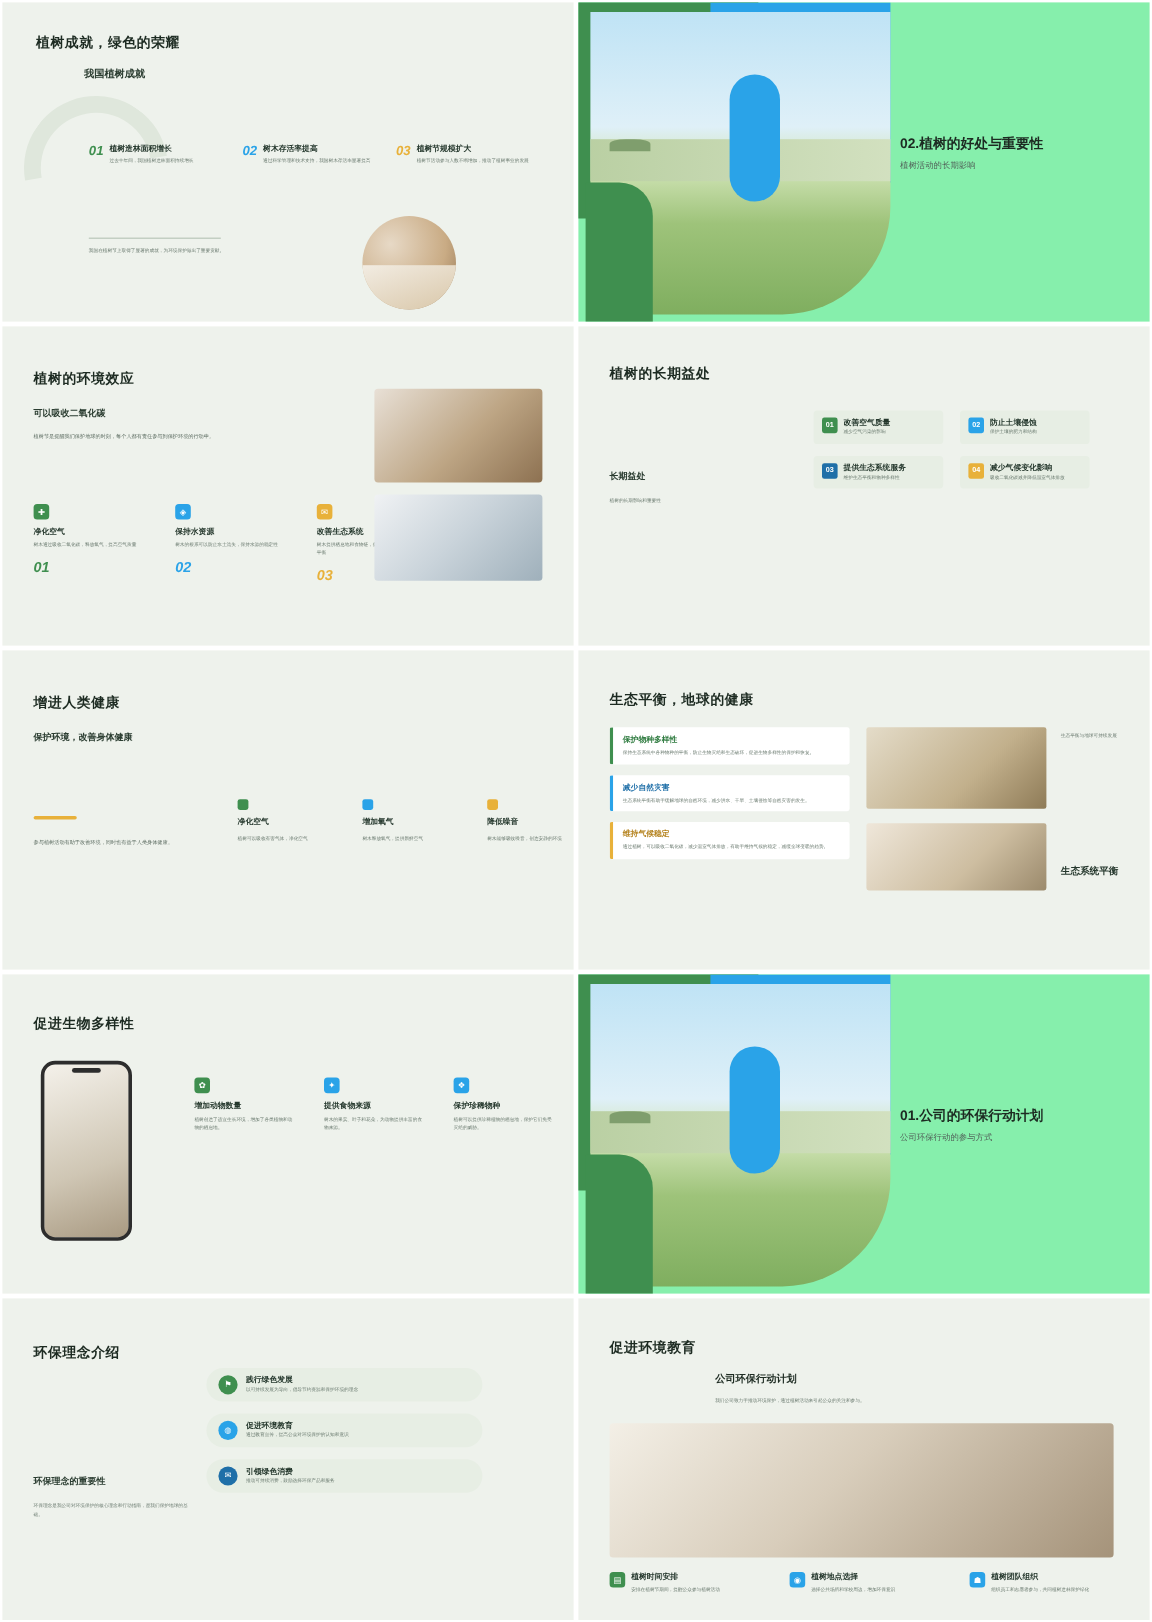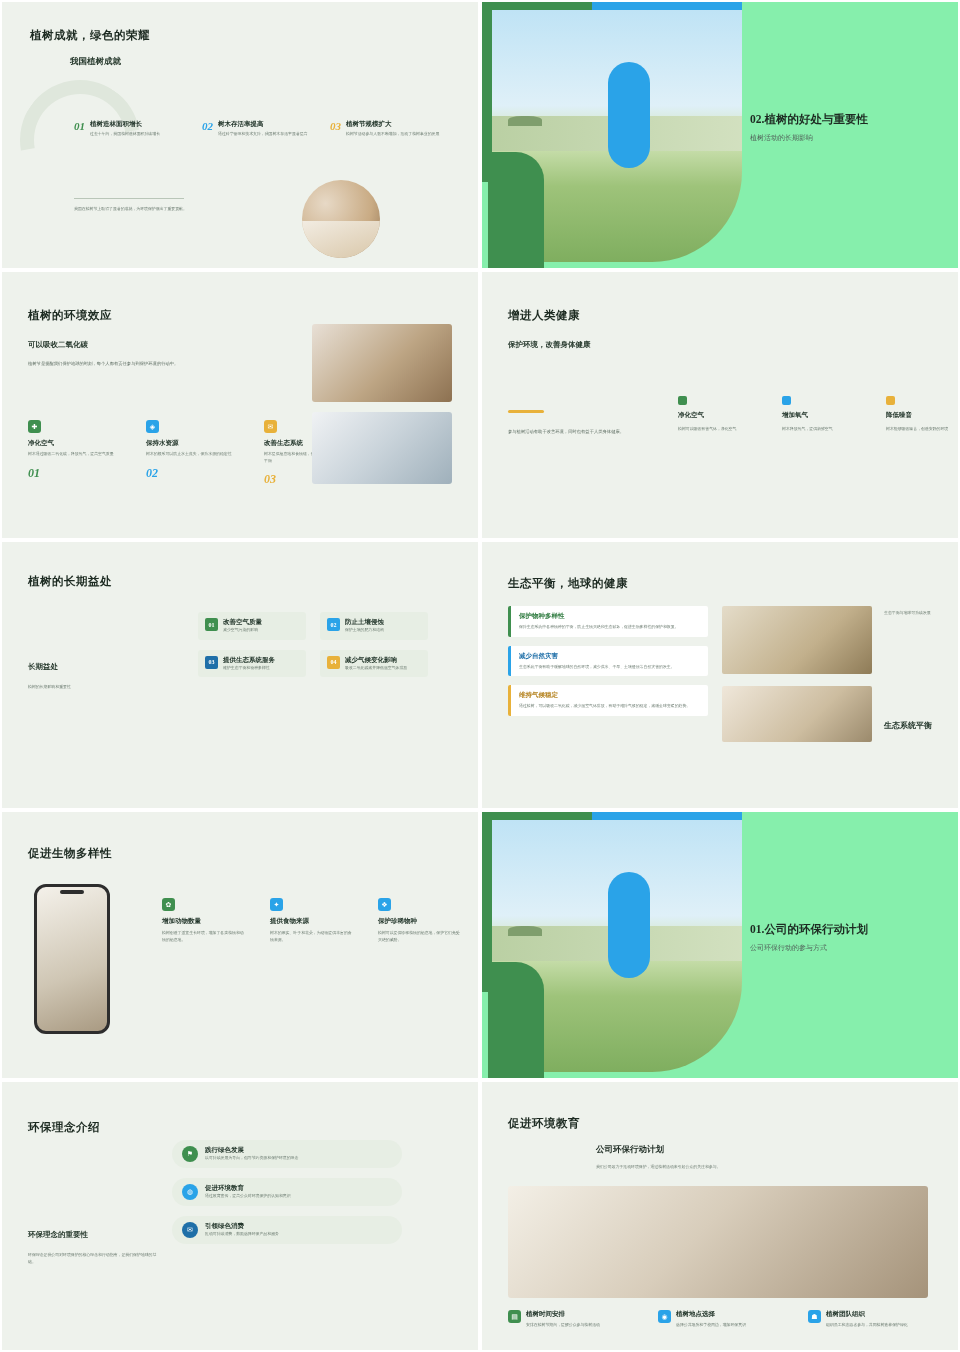--- a/index.html
+++ b/index.html
@@ -9,21 +9,20 @@
     font-family: "Liberation Sans", sans-serif;
     color: #333;
   }
   .deck {
     width: 960px; height: 1352px;
     display: grid;
     grid-template-columns: 480px 480px;
     grid-template-rows: 270px 270px 270px 270px 272px;
     gap: 0;
     background: #ffffff;
-    font-family: Liberation Serif, serif;
   }
   .slide {
     position: relative;
     overflow: hidden;
     background: #eef2ec;
     border: 2px solid #ffffff;
   }
 
   
   .h1 { font-size: 11.5px; font-weight: bold; color: #1d2b22; letter-spacing: .5px; }
@@ -312,20 +311,56 @@
         <div class="h3">改善生态系统</div>
         <div class="tiny">树木提供栖息地和食物链，促进生物多样性和生态平衡</div>
         <div class="bignum" style="color:#e8b13a">03</div>
       </div>
     </div>
     <div class="s3-photo1"></div>
     <div class="s3-photo2"></div>
   </div>
 
   <div class="slide">
+    <div class="s5-title h1">植树的长期益处</div>
+    <div class="s5-sub">长期益处</div>
+    <div class="s5-desc tiny">植树的长期影响和重要性</div>
+    <div class="s5-grid">
+      <div class="mini-card">
+        <div class="badge bg-g">01</div>
+        <div>
+          <div class="h3">改善空气质量</div>
+          <div class="tiny">减少空气污染的影响</div>
+        </div>
+      </div>
+      <div class="mini-card">
+        <div class="badge bg-b">02</div>
+        <div>
+          <div class="h3">防止土壤侵蚀</div>
+          <div class="tiny">保护土壤的肥力和结构</div>
+        </div>
+      </div>
+      <div class="mini-card">
+        <div class="badge bg-db">03</div>
+        <div>
+          <div class="h3">提供生态系统服务</div>
+          <div class="tiny">维护生态平衡和物种多样性</div>
+        </div>
+      </div>
+      <div class="mini-card">
+        <div class="badge bg-y">04</div>
+        <div>
+          <div class="h3">减少气候变化影响</div>
+          <div class="tiny">吸收二氧化碳减并降低温室气体排放</div>
+        </div>
+      </div>
+    </div>
+  </div>
+
+  <div class="slide">
     <div class="s4-title h1">增进人类健康</div>
     <div class="s4-sub">保护环境，改善身体健康</div>
     <div class="s4-dash"></div>
     <div class="s4-desc body">参与植树活动有助于改善环境，同时也有益于人类身体健康。</div>
     <div class="s4-cols">
       <div class="s4-col">
         <div class="dot" style="background:#3f8f4f"></div>
         <div class="h3">净化空气</div>
         <div class="tiny">植树可以吸收有害气体，净化空气</div>
       </div>
@@ -336,56 +371,20 @@
       </div>
       <div class="s4-col">
         <div class="dot" style="background:#e8b13a"></div>
         <div class="h3">降低噪音</div>
         <div class="tiny">树木能够吸收噪音，创造安静的环境</div>
       </div>
     </div>
   </div>
 
   <div class="slide">
-    <div class="s5-title h1">植树的长期益处</div>
-    <div class="s5-sub">长期益处</div>
-    <div class="s5-desc tiny">植树的长期影响和重要性</div>
-    <div class="s5-grid">
-      <div class="mini-card">
-        <div class="badge bg-g">01</div>
-        <div>
-          <div class="h3">改善空气质量</div>
-          <div class="tiny">减少空气污染的影响</div>
-        </div>
-      </div>
-      <div class="mini-card">
-        <div class="badge bg-b">02</div>
-        <div>
-          <div class="h3">防止土壤侵蚀</div>
-          <div class="tiny">保护土壤的肥力和结构</div>
-        </div>
-      </div>
-      <div class="mini-card">
-        <div class="badge bg-db">03</div>
-        <div>
-          <div class="h3">提供生态系统服务</div>
-          <div class="tiny">维护生态平衡和物种多样性</div>
-        </div>
-      </div>
-      <div class="mini-card">
-        <div class="badge bg-y">04</div>
-        <div>
-          <div class="h3">减少气候变化影响</div>
-          <div class="tiny">吸收二氧化碳减并降低温室气体排放</div>
-        </div>
-      </div>
-    </div>
-  </div>
-
-  <div class="slide">
     <div class="s6-title h1">生态平衡，地球的健康</div>
     <div class="s6-rows">
       <div class="srow">
         <div class="h3" style="color:#2d7a3e">保护物种多样性</div>
         <div class="tiny">保持生态系统中各种物种的平衡，防止生物灭绝和生态破坏，促进生物多样性的保护和恢复。</div>
       </div>
       <div class="srow b">
         <div class="h3">减少自然灾害</div>
         <div class="tiny">生态系统平衡有助于缓解地球的自然环境，减少洪水、干旱、土壤侵蚀等自然灾害的发生。</div>
       </div>

